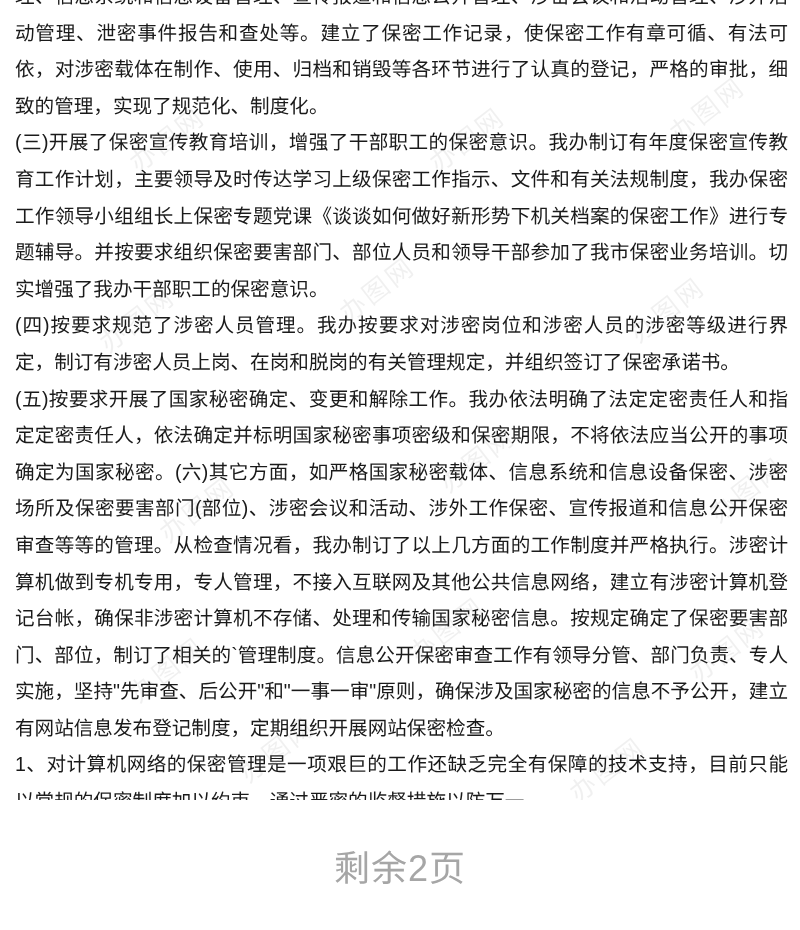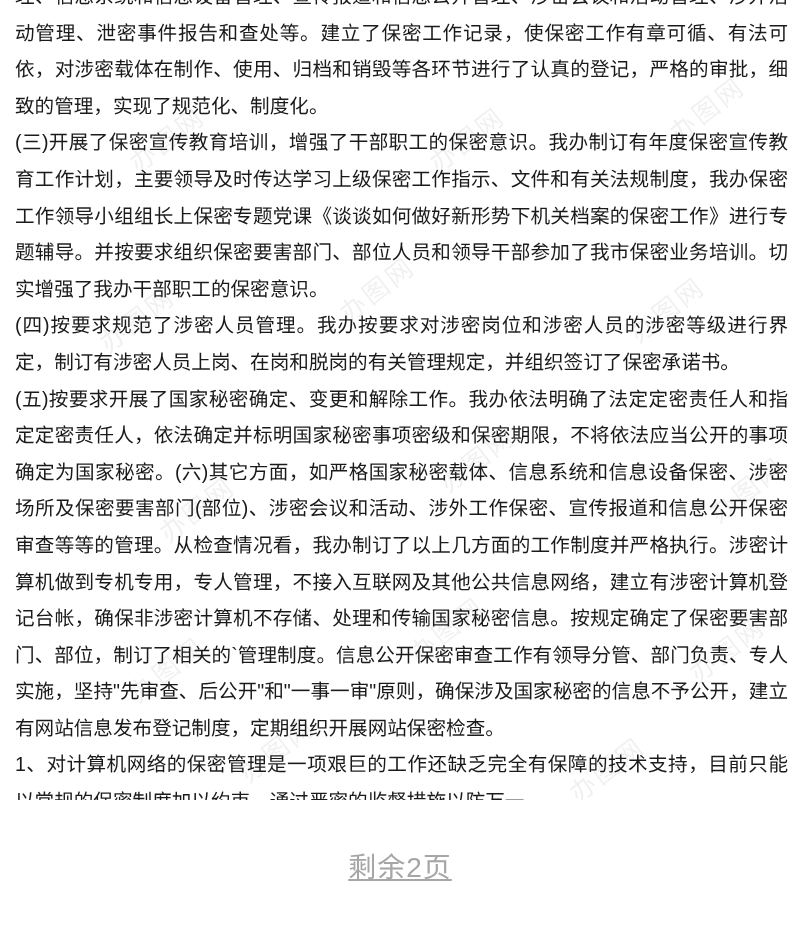--- a/index.html
+++ b/index.html
@@ -82,25 +82,24 @@
     background: #ffffff;
     display: flex;
     align-items: center;
     justify-content: center;
   }
   #footer-inner {
     display: flex;
     align-items: baseline;
     gap: 14px;
     color: #a6a6a6;
-    font-size: 28px;
+    font-size: 36px;
     letter-spacing: 1px;
     font-family: "Liberation Sans", "DejaVu Sans", sans-serif;
     font-weight: 400;
-    text-decoration: underline;
   }
   #footer-inner span { white-space: nowrap; }
 
   
   #bottom-gutter {
     position: absolute;
     left: 0;
     top: 918px;
     width: 800px;
     height: 12px;

